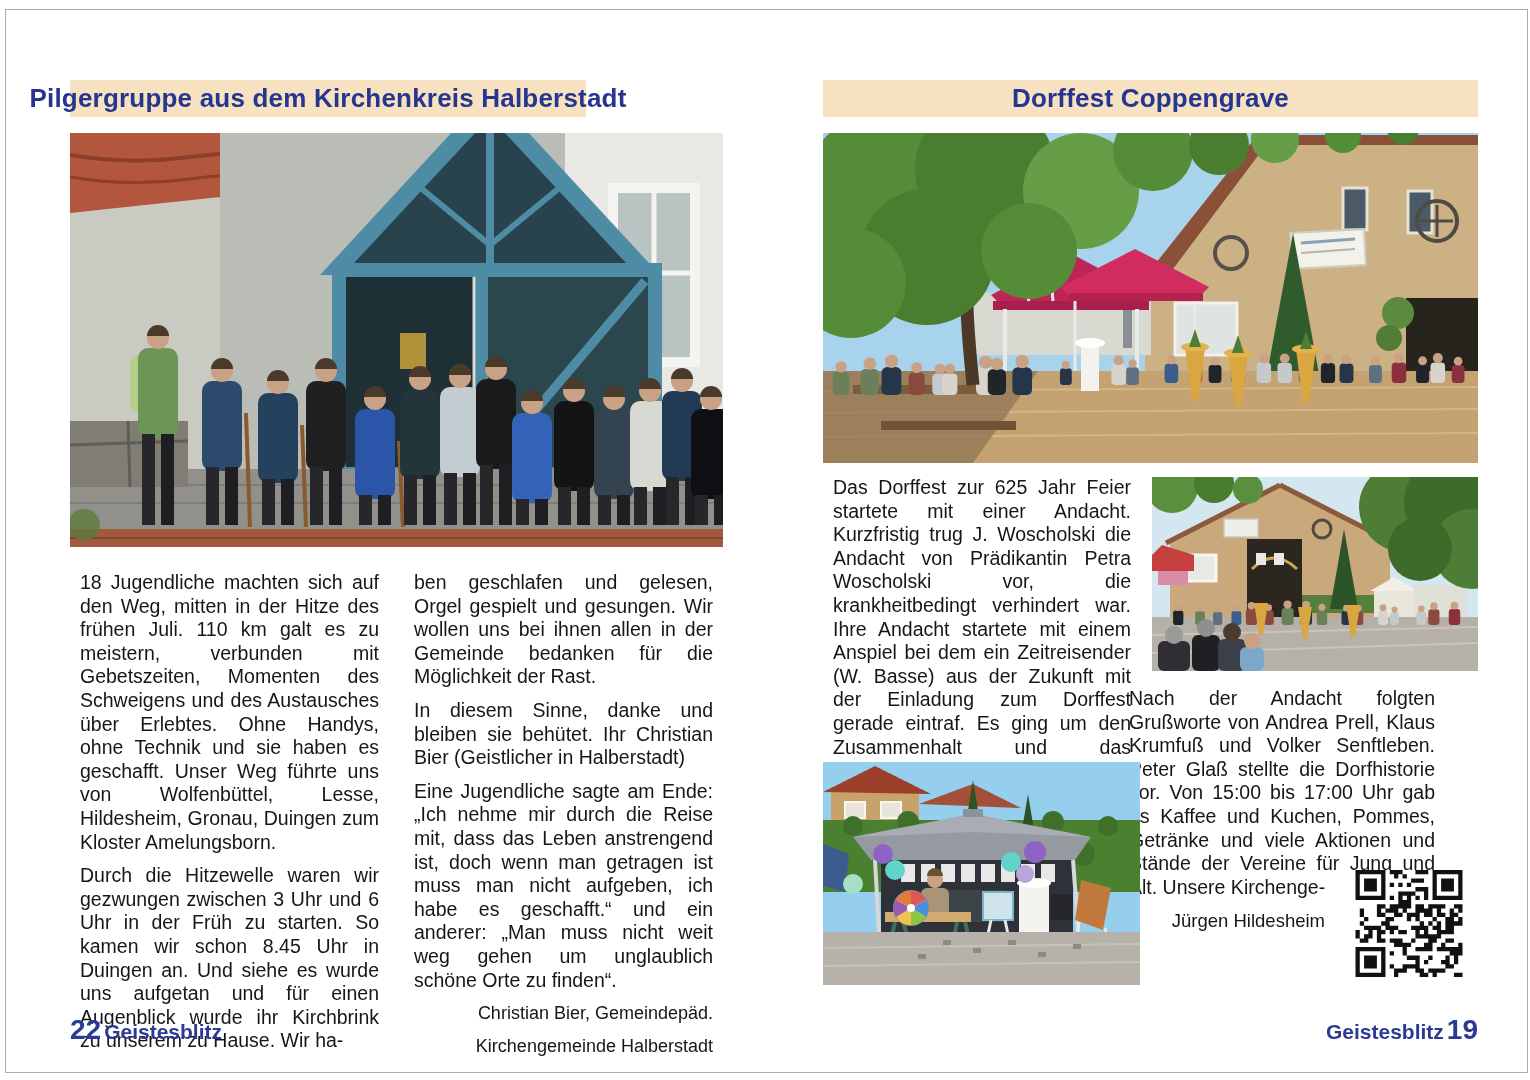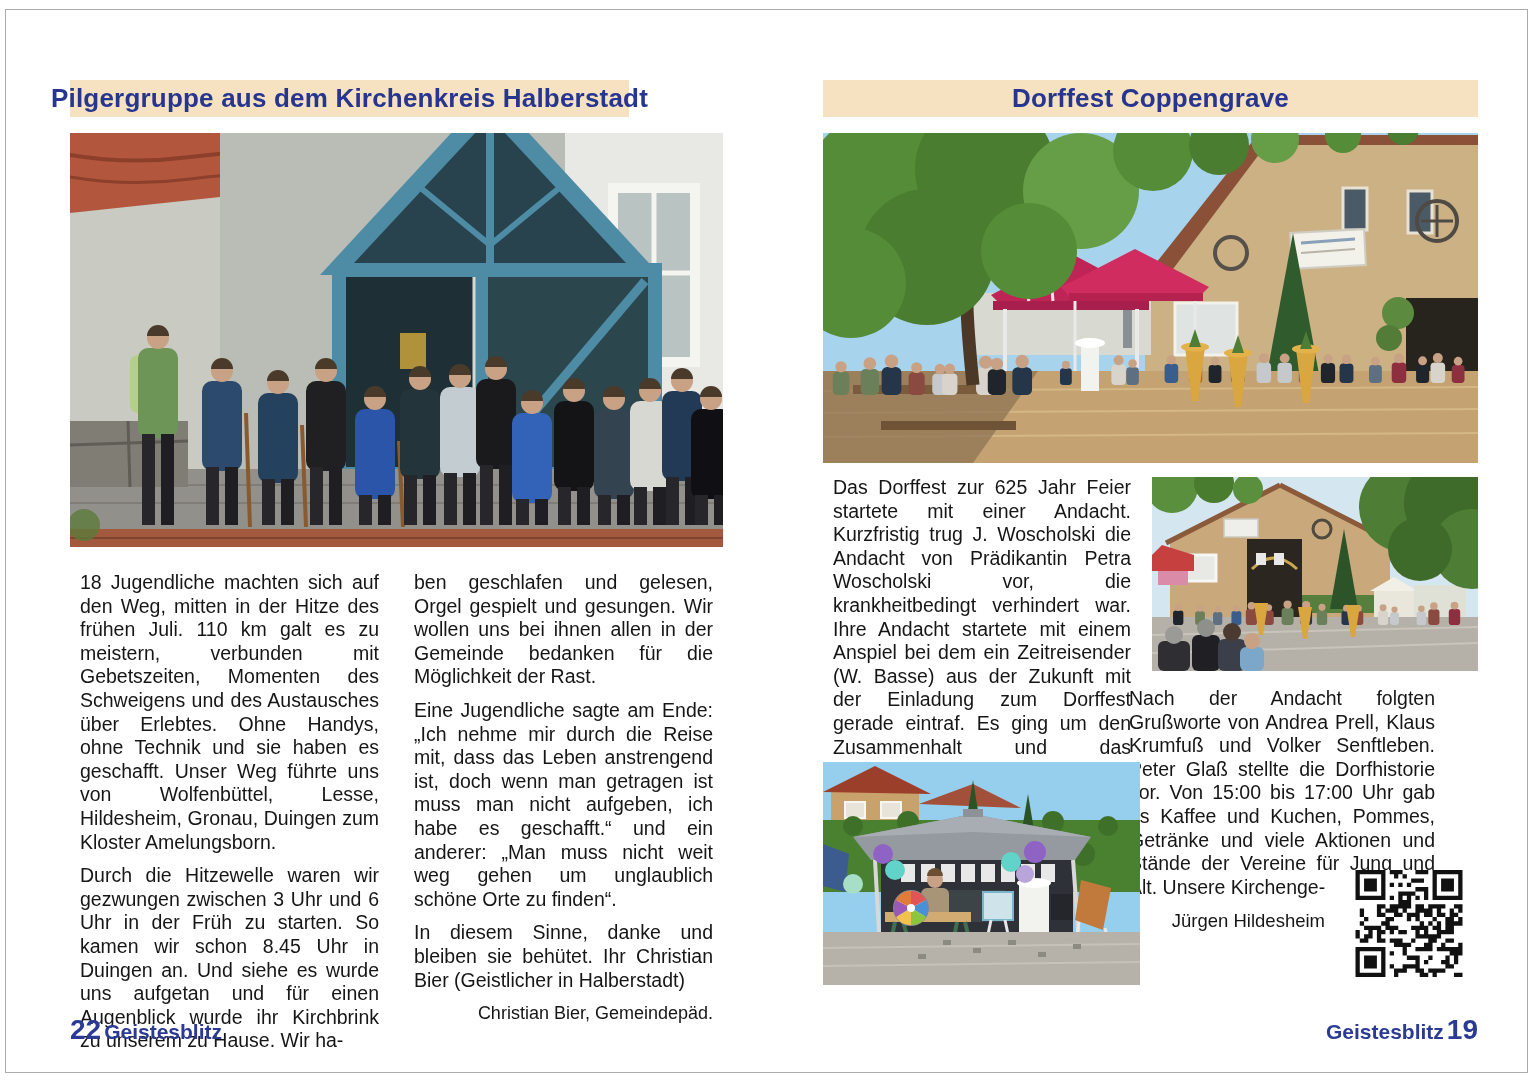--- a/index.html
+++ b/index.html
@@ -9,21 +9,21 @@
   }
   .frame{position:absolute;left:5px;top:9px;width:1521px;height:1062px;border:1px solid #ababab;}
   .banner{
     position:absolute;height:37px;background:var(--banner-bg,#f6e2c0);
     display:flex;align-items:center;justify-content:center;
   }
   .banner span{
     font-weight:bold;font-size:26px;letter-spacing:0.2px;color:var(--heading-blue,#26358f);
     white-space:nowrap;
   }
-  #banner-left{left:70px;top:80px;width:559px;}
+  #banner-left{left:70px;top:80px;width:516px;}
   #banner-right{left:823px;top:80px;width:655px;}
   .photo{position:absolute;overflow:hidden;background:#ddd;}
   .photo svg{display:block;width:100%;height:100%;}
   #photo-pilgrims{left:70px;top:133px;width:653px;height:414px;}
   #photo-festival{left:823px;top:133px;width:655px;height:330px;}
   #photo-courtyard{left:1152px;top:477px;width:326px;height:194px;}
   #photo-gazebo{left:823px;top:762px;width:317px;height:223px;}
   .textblock{position:absolute;font-size:19.5px;line-height:23.6px;text-align:justify;color:#161616;}
   .textblock p{margin:10px;}
   .textblock p.gap{margin-top:6px;}
@@ -192,23 +192,24 @@
   </svg>
 </div>
 
 <div class="textblock" id="lcol1">
   <p>18 Jugendliche machten sich auf den Weg, mitten in der Hitze des frühen Juli. 110 km galt es zu meistern, verbunden mit Gebetszeiten, Momenten des Schweigens und des Austausches über Erlebtes. Ohne Handys, ohne Technik und sie haben es geschafft. Unser Weg führte uns von Wolfenbüttel, Lesse, Hildesheim, Gronau, Duingen zum Kloster Amelungsborn.</p>
   <p>Durch die Hitzewelle waren wir gezwungen zwischen 3 Uhr und 6 Uhr in der Früh zu starten. So kamen wir schon 8.45 Uhr in Duingen an. Und siehe es wurde uns aufgetan und für einen Augenblick wurde ihr Kirchbrink zu unserem zu Hause. Wir ha-</p>
 </div>
 
 <div class="textblock" id="lcol2">
   <p>ben geschlafen und gelesen, Orgel gespielt und gesungen. Wir wollen uns bei ihnen allen in der Gemeinde bedanken für die Möglichkeit der Rast.</p>
+  <p class="gap">In diesem Sinne, danke und bleiben sie behütet. Ihr Christian Bier (Geistlicher in Halberstadt)</p>
   <p class="gap">Eine Jugendliche sagte am Ende: „Ich nehme mir durch die Reise mit, dass das Leben anstrengend ist, doch wenn man getragen ist muss man nicht aufgeben, ich habe es geschafft.“ und ein anderer: „Man muss nicht weit weg gehen um unglaublich schöne Orte zu finden“.</p>
-  <p class="gap">In diesem Sinne, danke und bleiben sie behütet. Ihr Christian Bier (Geistlicher in Halberstadt)</p>
   <p class="credit">Christian Bier, Gemeindepäd.</p>
+  <p class="credit">Kirchengemeinde Halberstadt</p>
 </div>
 
 <div class="footer" id="footer-left">
   <span class="num">22</span>
   <span class="mag">Geistesblitz</span>
 </div>
 
 <div class="banner" id="banner-right">
   <span>Dorffest Coppengrave</span>
 </div>

